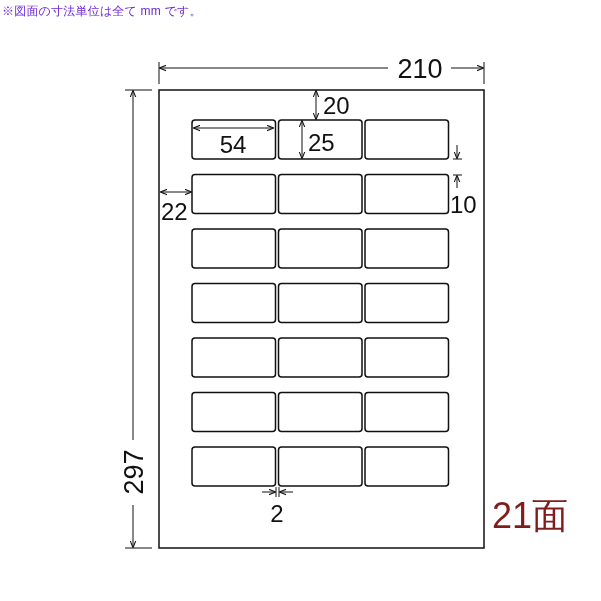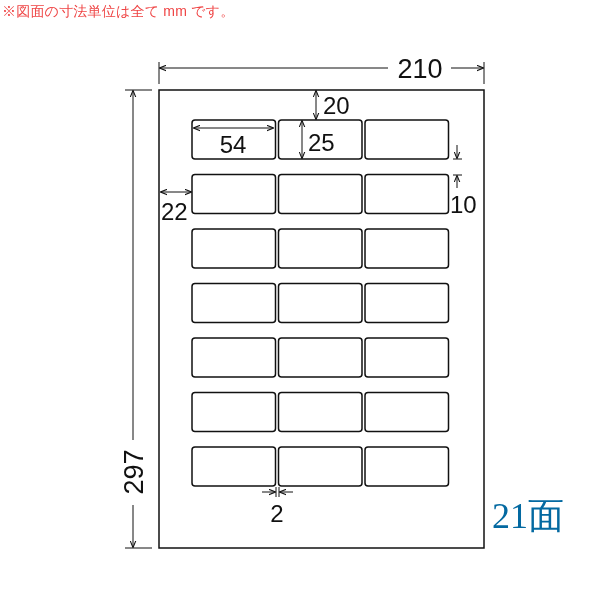--- a/index.html
+++ b/index.html
@@ -1,20 +1,20 @@
 <!DOCTYPE html>
 <html><head>
 <meta charset="utf-8">
 <style>
   html, body { margin:0; padding:0; background:#ffffff; }
   body { width:601px; height:601px; position:relative; overflow:hidden; font-family:"Liberation Sans", sans-serif; }
-  .note { position:absolute; left:2px; top:3px; font-size:14px; color:#ef4444; letter-spacing:0.2px; white-space:nowrap;text-align:right; }
+  .note { position:absolute; left:2px; top:3px; font-size:12px; color:#6d28d9; letter-spacing:0.2px; white-space:nowrap;text-align:right; }
   svg { position:absolute; left:0; top:0; }
   .dim { font-family:"Liberation Sans", sans-serif; fill:#111; }
-  .count { position:absolute; left:492px; top:492px; font-size:36px; color:#0369a1; white-space:nowrap;font-family:Liberation Serif, serif; }
+  .count { position:absolute; left:492px; top:492px; font-size:36px; color:#7f1d1d; white-space:nowrap; }
 </style>
 </head>
 <body>
 
 <div class="note">※図面の寸法単位は全て mm です。</div>
 
 <svg width="601" height="601" viewBox="0 0 601 601">
   <defs>
     <marker id="arr" viewBox="0 0 10 10" refX="9" refY="5" markerWidth="7" markerHeight="7" orient="auto-start-reverse">
       <path d="M0,1 L10,5 L0,9" fill="none" stroke="#111" stroke-width="1.5"></path>

